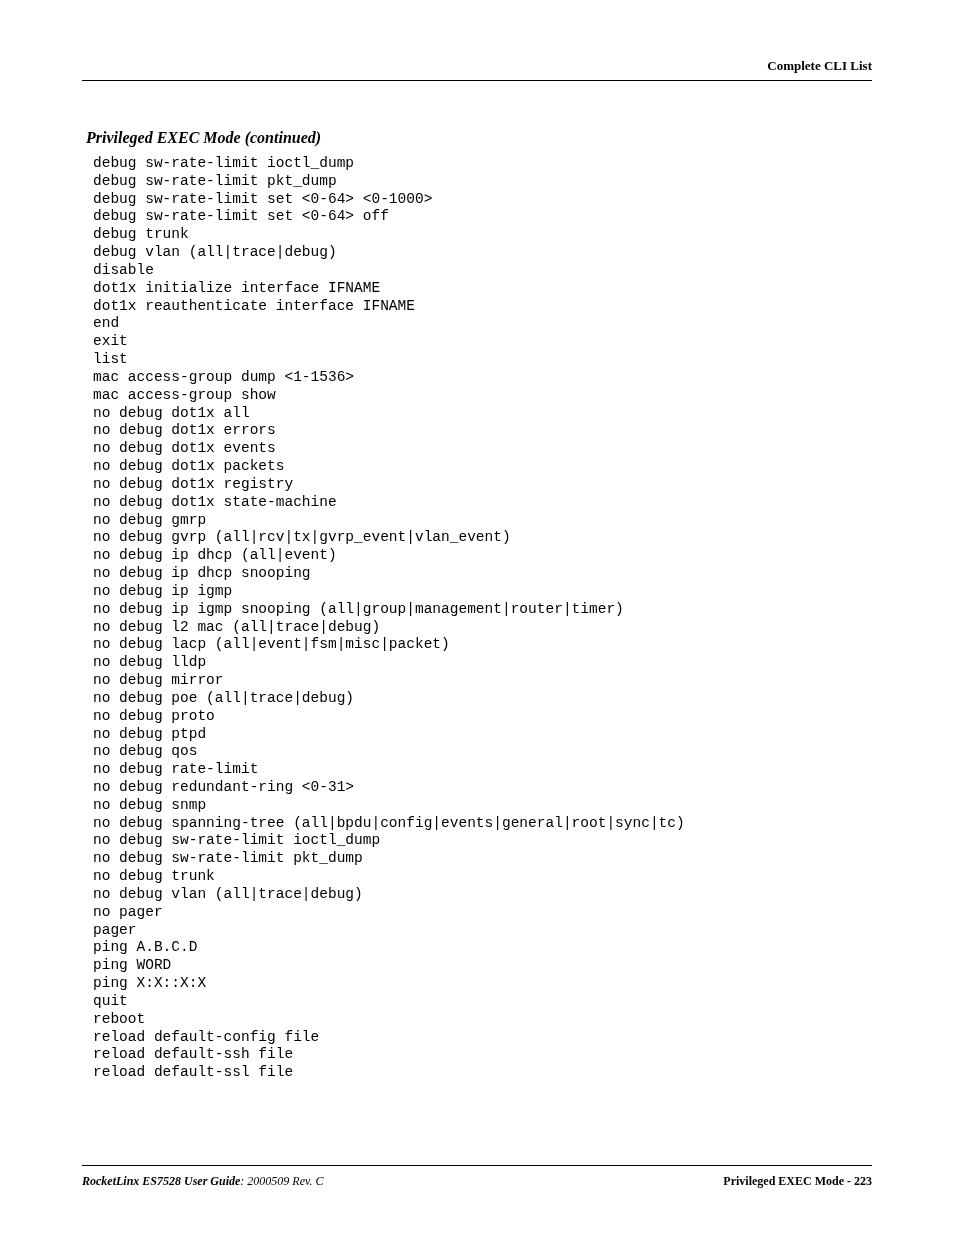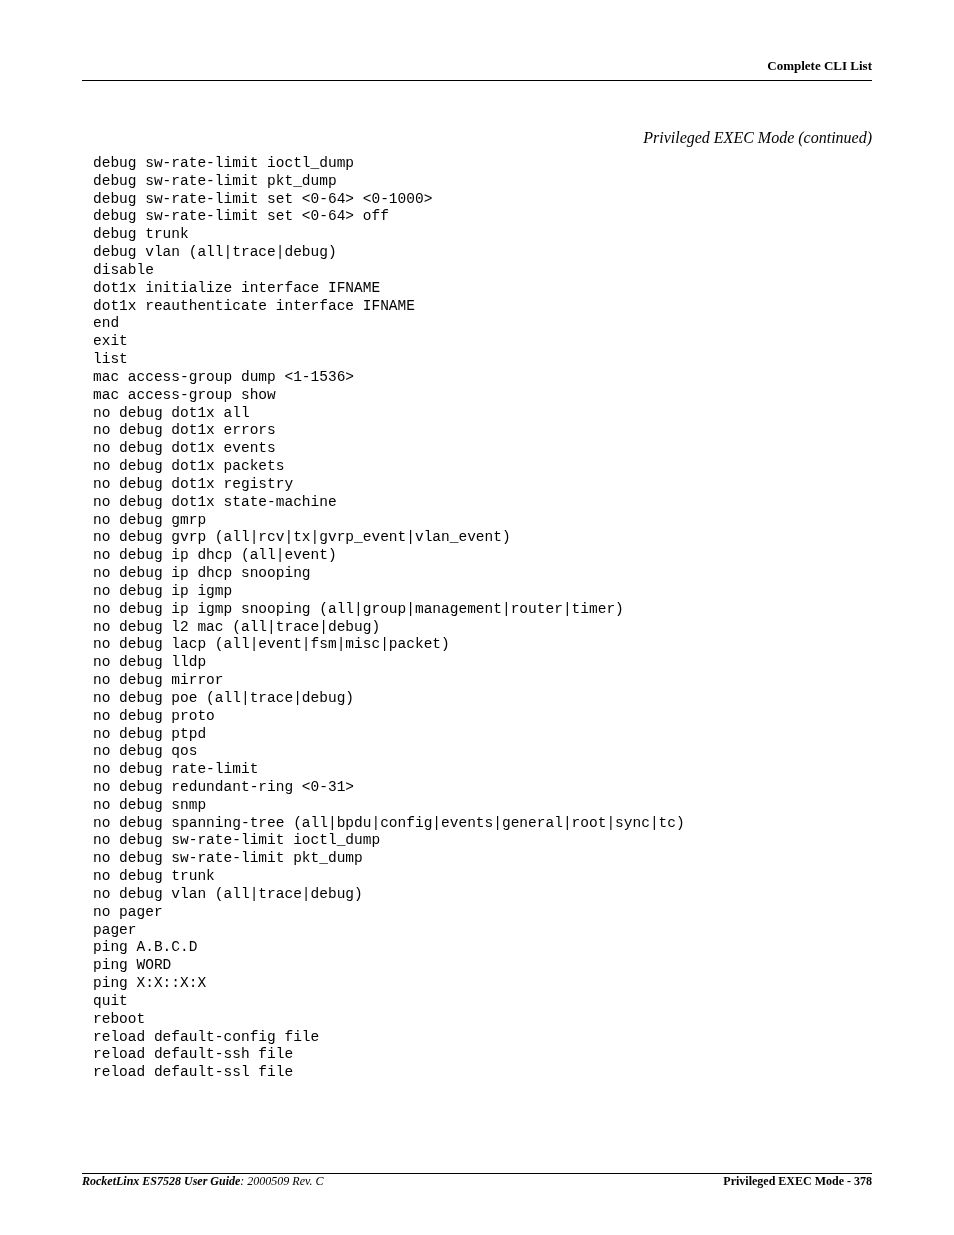--- a/index.html
+++ b/index.html
@@ -19,40 +19,40 @@
     }
     .header {
       text-align: right;
       font-weight: bold;
       font-size: 13px;
       padding-bottom: 6px;
       border-bottom: 1px solid #000;
       margin-bottom: 48px;
     }
     .section-title {
-      font-weight: normal;
+      font-weight: bold;
       font-style: italic;
       font-size: 16px;
       margin-bottom: 8px;
       margin-left: 4px;
-      text-align: right;
     }
     .code-block {
       font-family: "Courier New", Courier, monospace;
       font-size: 14.5px;
       line-height: 1.23;
       margin-left: 11px;
       white-space: pre;
     }
     .footer {
       position: absolute;
       bottom: 46px;
       left: 82px;
       right: 82px;
       border-top: 1px solid #000;
+      padding-top: 8px;
       display: flex;
       justify-content: space-between;
       font-size: 12px;
       text-align: right;
     }
     .footer-left {
       font-style: italic;
     }
     .footer-left .bold {
       font-weight: bold;
@@ -122,14 +122,14 @@
 reboot
 reload default-config file
 reload default-ssh file
 reload default-ssl file</div>
 </div>
 
 <div class="footer">
   <div class="footer-left">
     <span class="bold">RocketLinx ES7528  User Guide</span><span>: 2000509 Rev. C</span>
   </div>
-  <div class="footer-right">Privileged EXEC Mode - 378</div>
+  <div class="footer-right">Privileged EXEC Mode - 223</div>
 </div>
 
 </body></html>

